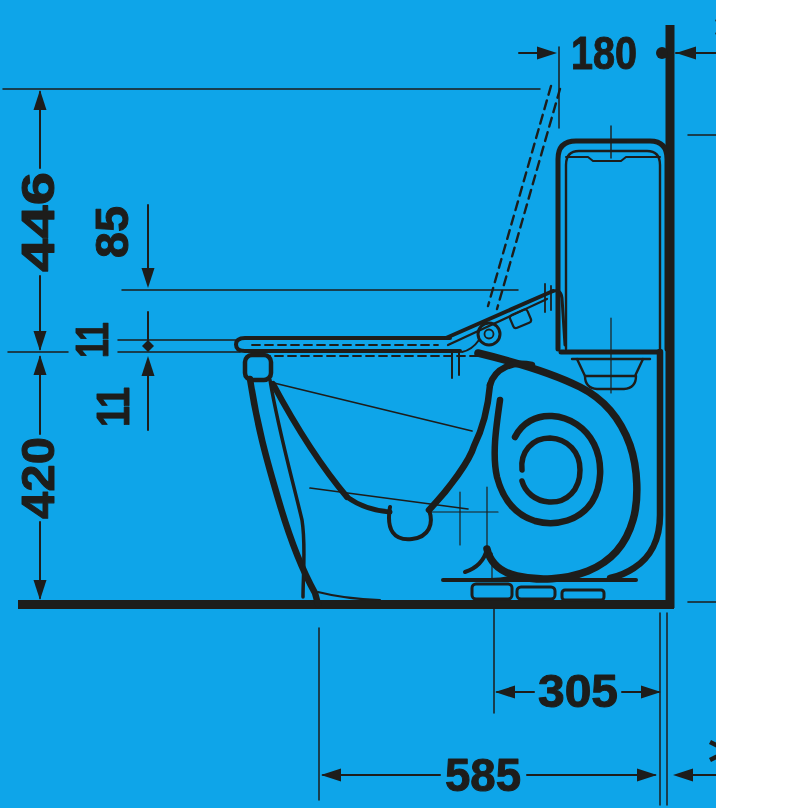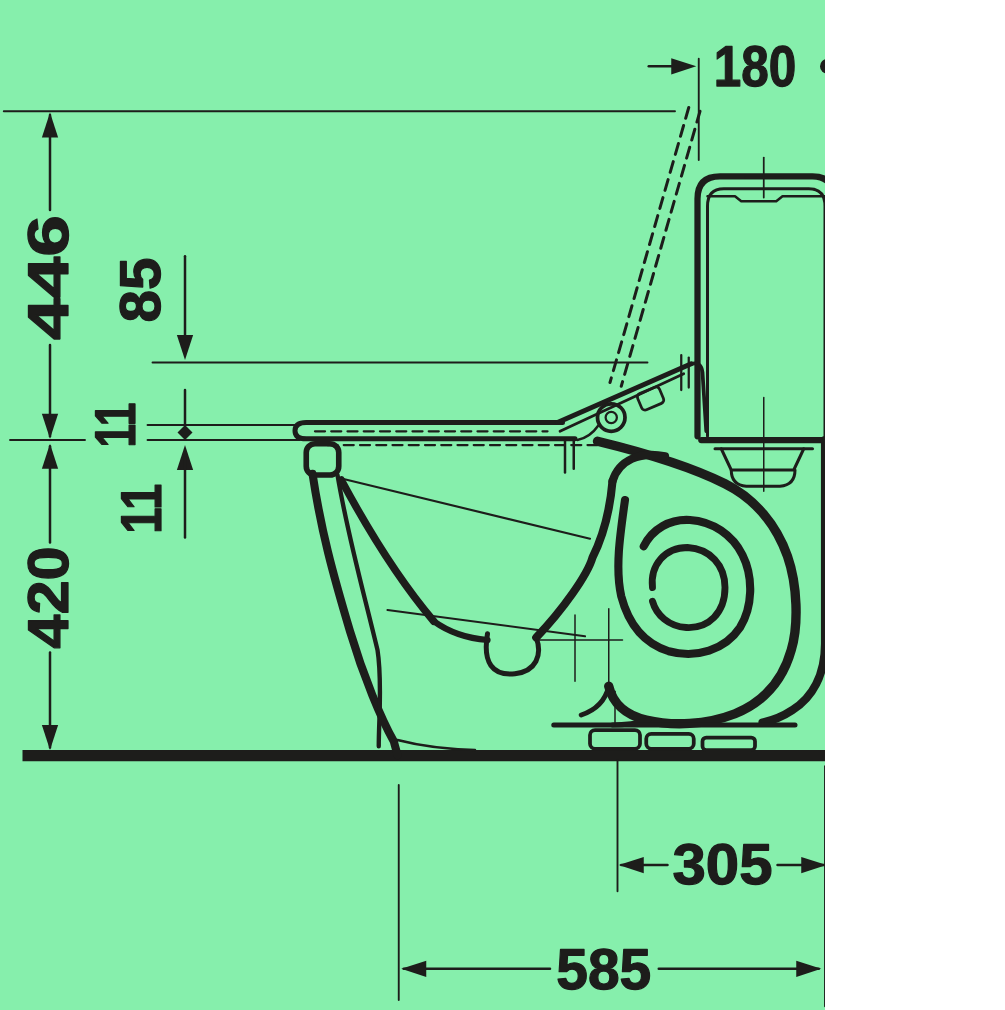--- a/index.html
+++ b/index.html
@@ -1,16 +1,16 @@
 <!DOCTYPE html>
 <html><head>
 <meta charset="utf-8">
 <style>
   html,body{margin:0;padding:0;background:#ffffff;}
-  .stage{position:relative;width:660px;height:808px;background:#86efac;overflow:hidden;}
+  .stage{position:relative;width:716px;height:808px;background:#0ea5e9;overflow:hidden;}
   svg{display:block;}
   .dimtext{font-family:"Liberation Sans","DejaVu Sans",sans-serif;font-weight:700;fill:#1d1d1b;}
 </style>
 </head>
 <body>
 
 <div class="stage">
 <svg width="804" height="808" viewBox="0 0 804 808" stroke="#1d1d1b" fill="none" stroke-linecap="round" stroke-linejoin="round">
 
   <g>

